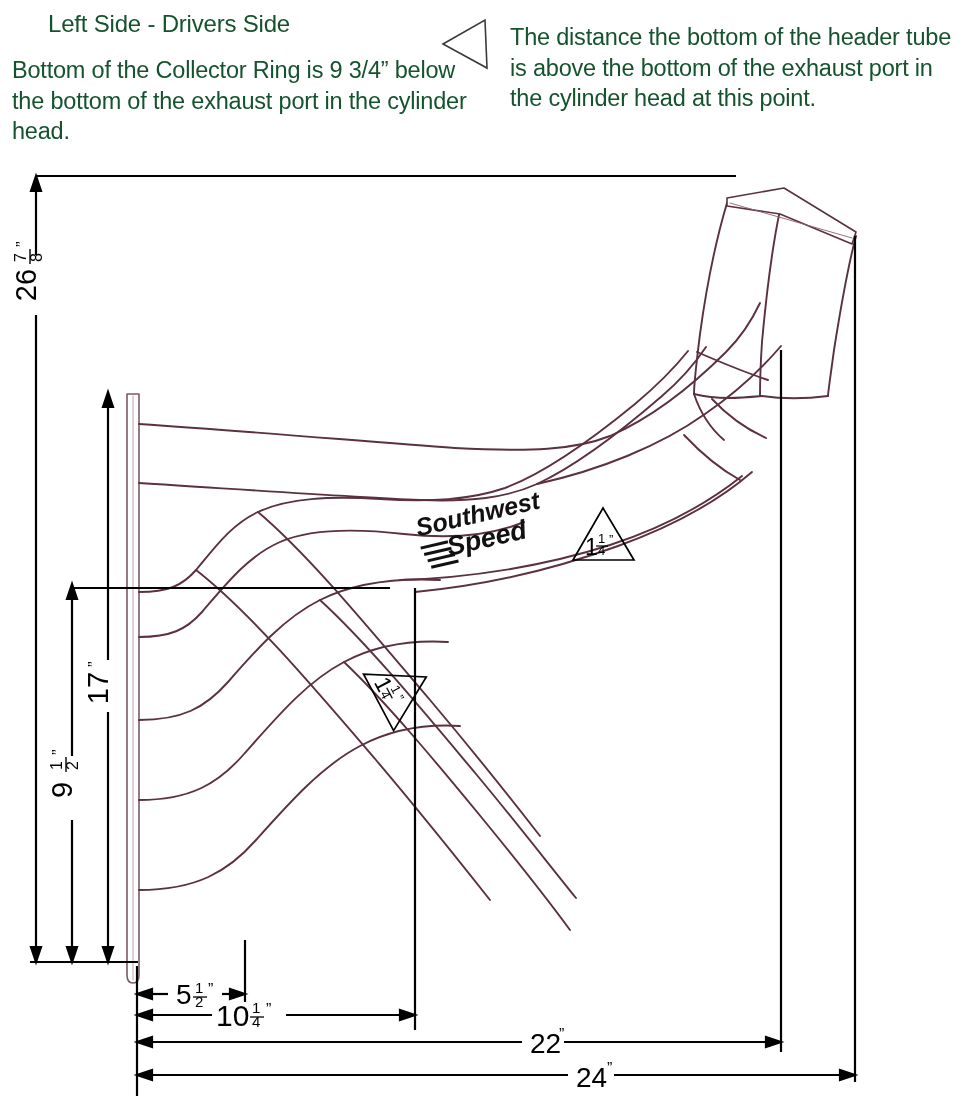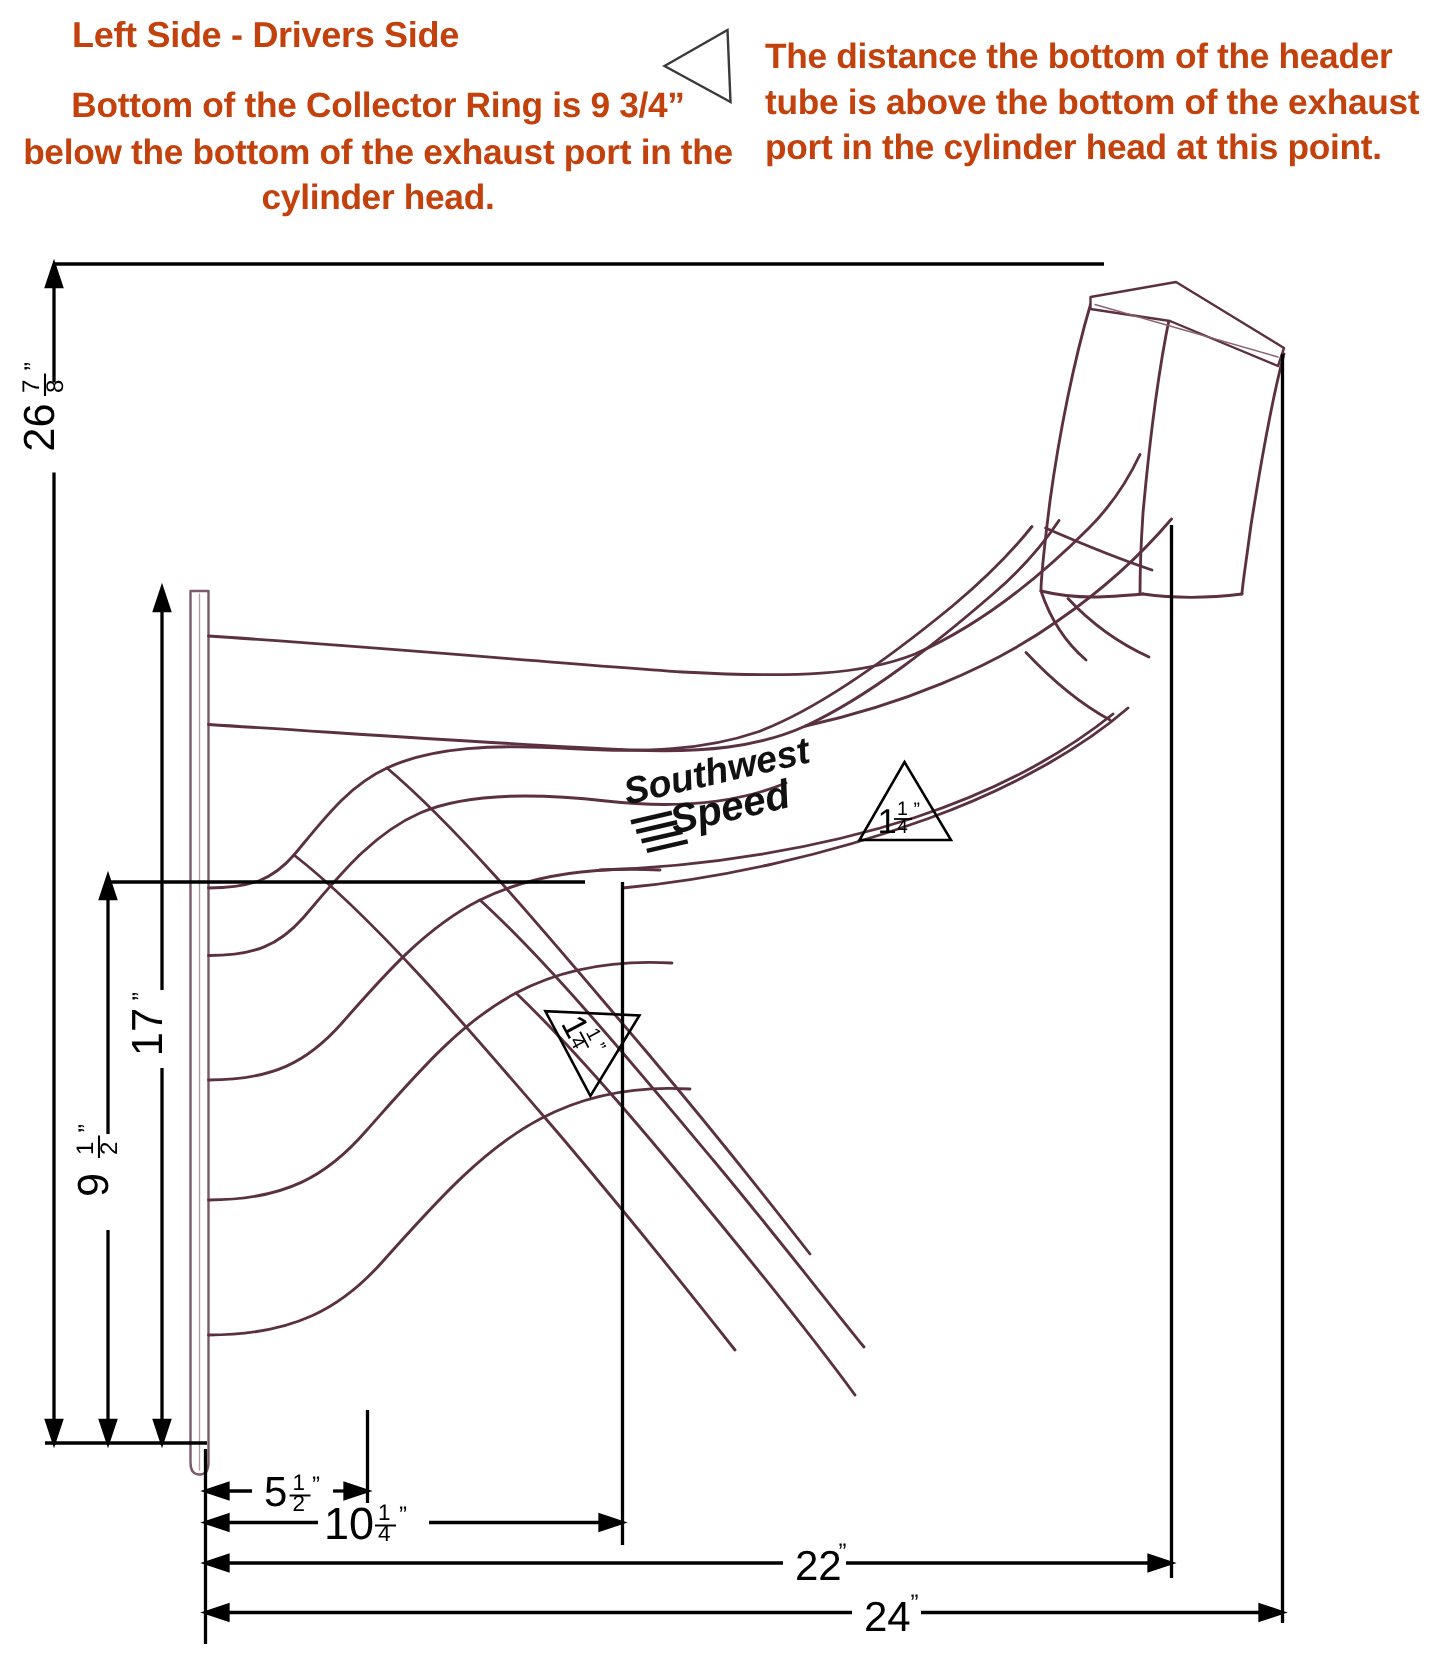--- a/index.html
+++ b/index.html
@@ -13,36 +13,35 @@
   }
   #page {
     position: relative;
     width: 969px;
     height: 1104px;
     background: #ffffff;
     overflow: hidden;
   }
   .txt-block {
     position: absolute;
-    font-weight: bold;
-    color: #c2410c;
+    font-weight: normal;
+    color: #14532d;
     line-height: 1.30;
     letter-spacing: -0.2px;
   }
   #title-left {
     left: 48px;
     top: 8px;
     font-size: 24px;
   }
   #note-left {
     left: 12px;
     top: 55px;
     font-size: 23.5px;
     width: 480px;
-    text-align: center;
   }
   #note-right {
     left: 510px;
     top: 22px;
     font-size: 23.5px;
     width: 452px;
   }
   #drawing {
     position: absolute;
     left: 0;

